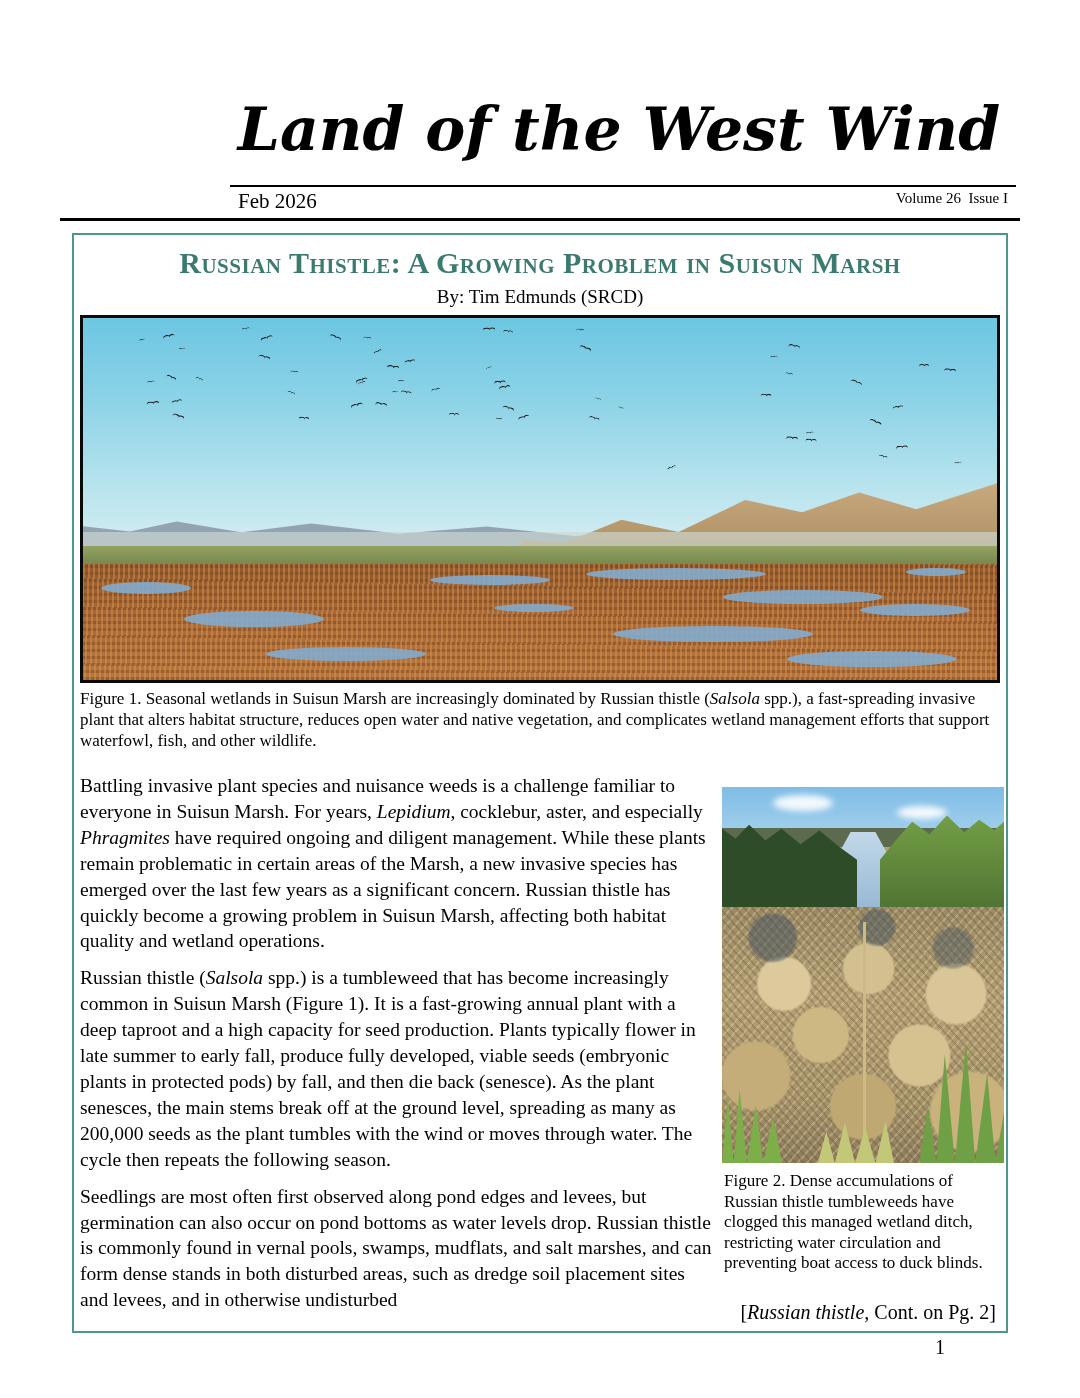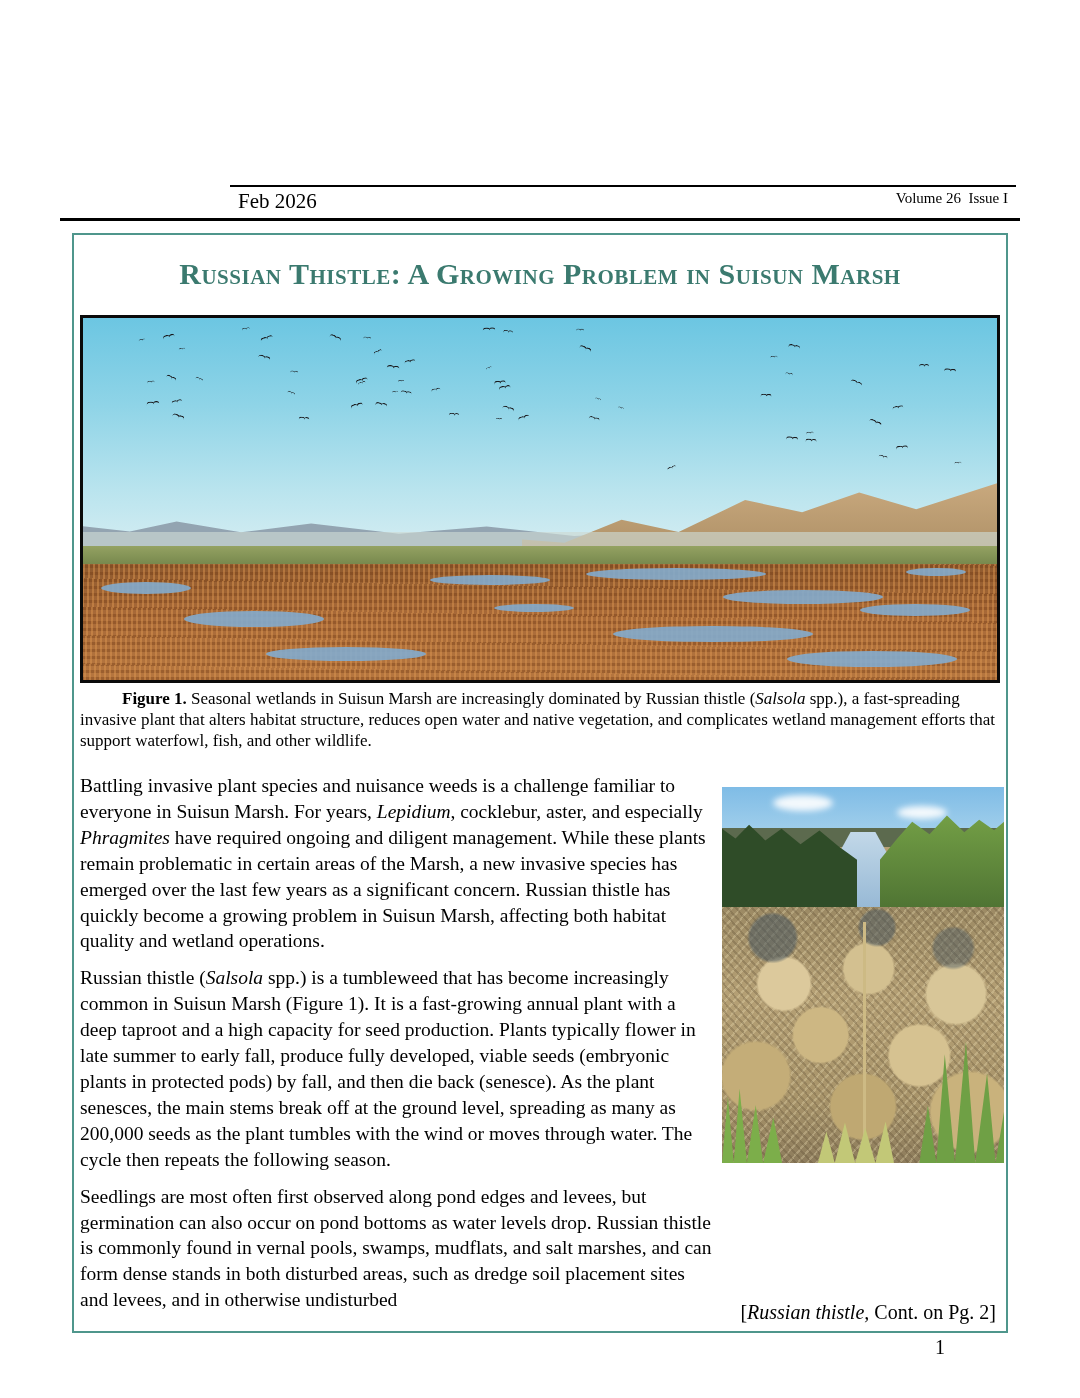--- a/index.html
+++ b/index.html
@@ -22,21 +22,21 @@
         font-family:"DejaVu Serif",serif;font-style:italic;font-weight:bold;
         font-size:60px;white-space:nowrap;}
   .rule-under-title{position:absolute;left:230px;top:185px;width:786px;height:2px;background:#000;}
   .issue-date{position:absolute;left:238px;top:189px;font-size:21px;}
   .volume-issue{position:absolute;right:72px;top:190px;font-size:15px;white-space:pre;}
   .header-rule{position:absolute;left:60px;top:218px;width:960px;height:3px;background:#000;}
 
   
   .article-box{position:absolute;left:72px;top:233px;width:936px;height:1100px;
         border:2px solid #4f968c;box-sizing:border-box;background:#fff;}
-  .headline{position:absolute;left:0;top:22px;width:100%;text-align:center;
+  .headline{position:absolute;left:0;top:11px;width:100%;text-align:center;
         font-variant:small-caps;font-weight:bold;font-size:30px;letter-spacing:.5px;
         color:#3b7a6f;}
   .byline{position:absolute;left:0;top:51px;width:100%;text-align:center;font-size:19px;}
 
   
   .figure1{position:absolute;left:6px;top:80px;width:920px;height:368px;
         border:3px solid #0a0a0a;box-sizing:border-box;overflow:hidden;}
   .f1-sky{position:absolute;left:0;top:0;width:100%;height:64%;
         background:linear-gradient(180deg,#6cc6e2 0%,#8fd4e7 38%,#b9e4ee 74%,#d5edf2 100%);}
   .f1-hills-left{position:absolute;left:0;top:53%;width:64%;height:10%;background:#93a4b1;
@@ -53,21 +53,21 @@
           repeating-linear-gradient(0deg,rgba(110,55,18,.35) 0 3px,rgba(0,0,0,0) 3px 7px),
           linear-gradient(180deg,#8f5a2e,#a96a38 45%,#b5763f);}
   .water{position:absolute;background:#83abcd;border-radius:50%;opacity:.9;}
   .bird{position:absolute;width:10px;height:5px;}
   .bird::before,.bird::after{content:"";position:absolute;top:0;width:58%;height:100%;
         border-top:1.7px solid #19191c;border-radius:50% 50% 0 0;}
   .bird::before{left:-3%;}
   .bird::after{right:-3%;}
 
   .caption1{position:absolute;left:6px;top:453px;width:921px;font-size:17px;line-height:21px;}
-  .caption1 b,.caption2 b{font-weight:bold;margin-left:42px;}
+  .caption1 b,.caption2 b{font-weight:normal;}
 
   
   .body-col{position:absolute;left:6px;top:538px;width:636px;font-size:19.5px;line-height:25.9px;}
   .body-col p{margin:0 0 11px 0;}
   .subhead{font-weight:bold;margin:0;}
 
   
   .figure2{position:absolute;left:648px;top:552px;width:282px;height:376px;overflow:hidden;background:#b5a075;}
   .f2-sky{position:absolute;left:0;top:0;width:100%;height:14%;background:linear-gradient(180deg,#7fbce6,#a7d2ec);}
   .f2-cloud{position:absolute;background:#fff;border-radius:50%;filter:blur(3px);opacity:.9;}
@@ -110,28 +110,30 @@
 
   .continuation{position:absolute;right:10px;top:1066px;font-size:20px;}
   .page-number{position:absolute;left:900px;top:1336px;width:80px;text-align:center;font-size:20px;}
 </style>
 </head>
 <body>
 
 <div id="page">
 
 
+  <div class="masthead-title">Land of the West Wind</div>
   <div class="rule-under-title"></div>
   <div class="issue-date">Feb 2026</div>
   <div class="volume-issue">Volume 26  Issue I</div>
   <div class="header-rule"></div>
 
   <div class="article-box">
 
     <div class="headline">Russian Thistle: A Growing Problem in Suisun Marsh</div>
+    <div class="byline">By: Tim Edmunds (SRCD)</div>
 
     <div class="figure1">
       <div class="f1-sky"></div>
       <div class="f1-hills-left"></div>
       <div class="f1-hills-right"></div>
       <div class="f1-haze"></div>
       <div class="f1-green"></div>
       <div class="f1-marsh"></div>
       <div id="f1-decor">
           <i class="bird" style="left: 6.935%; top: 17.0093%; transform: scale(0.76) rotate(-6deg);"></i>
@@ -222,18 +224,19 @@
       <div class="f2-water"></div>
       <div class="f2-reeds-left"></div>
       <div class="f2-reeds-right"></div>
       <div class="f2-field"></div>
       <div class="f2-stick"></div>
       <div class="f2-blade bl"></div>
       <div class="f2-blade br"></div>
       <div class="f2-tuft"></div>
     </div>
 
+    <div class="caption2"><b>Figure 2.</b><span> Dense accumulations of Russian thistle tumbleweeds have clogged this managed wetland ditch, restricting water circulation and preventing boat access to duck blinds.</span></div>
 
     <div class="continuation"><span>[</span><i>Russian thistle,</i><span> Cont. on Pg. 2]</span></div>
   </div>
 
   <div class="page-number">1</div>
 </div>
 
 </body></html>

